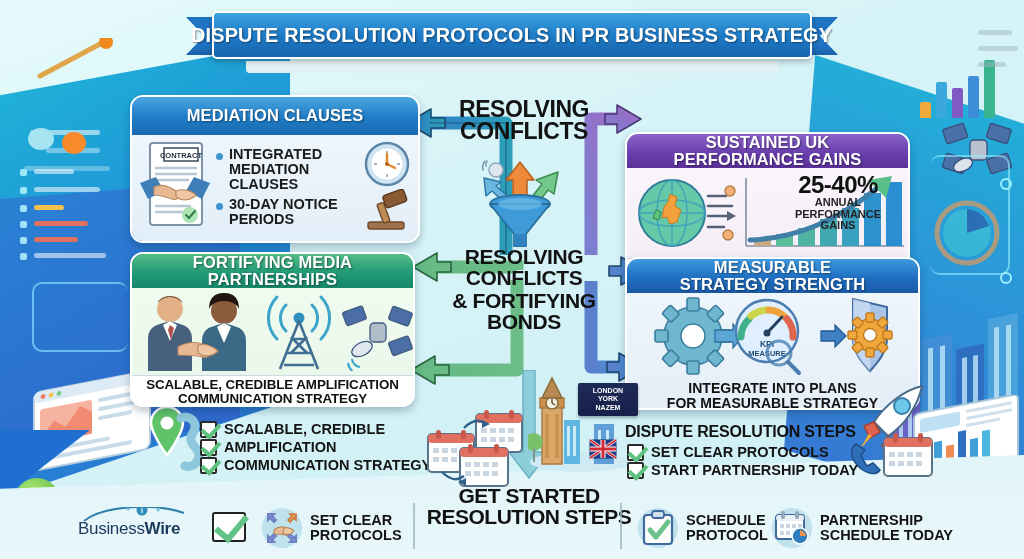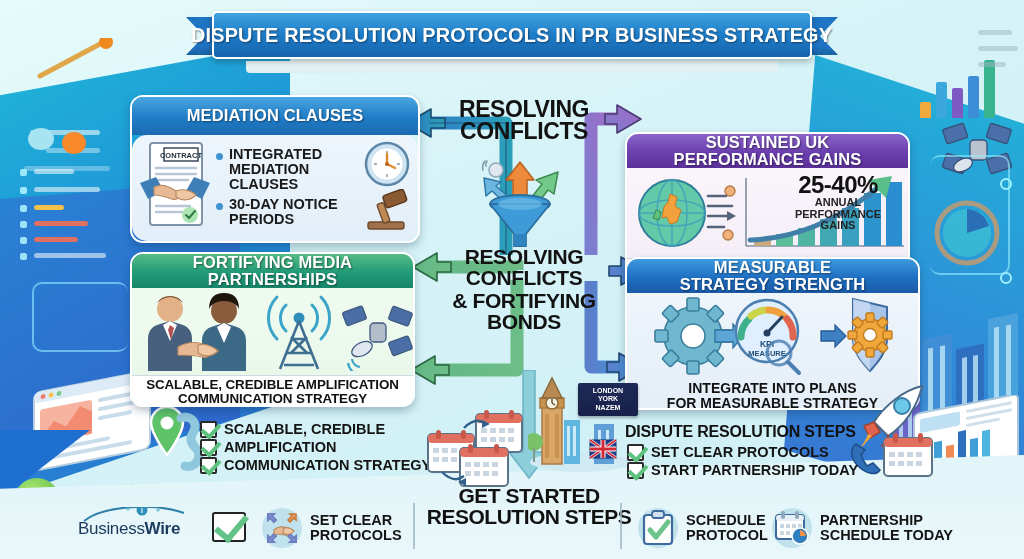--- a/index.html
+++ b/index.html
@@ -85,21 +85,21 @@
     text-align:center; padding:0 8px;
   }
   .card .hd span {
     color:#fff; font-size:16.5px; font-weight:700; line-height:1.04;
     text-shadow:1px 1px 2px rgba(0,0,0,.45); letter-spacing:.1px;
   }
   .card .bd { flex:1; display:flex; flex-direction:column; }
 
   #card-tl { left:130px; top:95px; width:290px; height:148px; }
   #card-tl .hd { background:linear-gradient(180deg,#4aa6e0 0%,#1f7cc6 55%,#1b6ab1 100%); }
-  #card-tl .bd { background:linear-gradient(180deg,#eef6fc,#e2eef8);border-radius:15px; }
+  #card-tl .bd { background:linear-gradient(180deg,#eef6fc,#e2eef8); }
 
   #card-tr { left:625px; top:95px; width:285px; height:153px;margin-top:37px; }
   #card-tr .hd { background:linear-gradient(180deg,#8a63c9 0%,#6b3fae 55%,#5b3199 100%); }
   #card-tr .bd { background:linear-gradient(180deg,#faf4fb,#f3ecf7); }
 
   #card-bl { left:130px; top:252px; width:285px; height:155px; }
   #card-bl .hd { background:linear-gradient(180deg,#55bd85 0%,#219a76 55%,#17876b 100%); }
   #card-bl .bd { background:linear-gradient(180deg,#f0fbef,#e6f6e8); }
 
   #card-br { left:625px; top:257px; width:295px; height:153px; }

